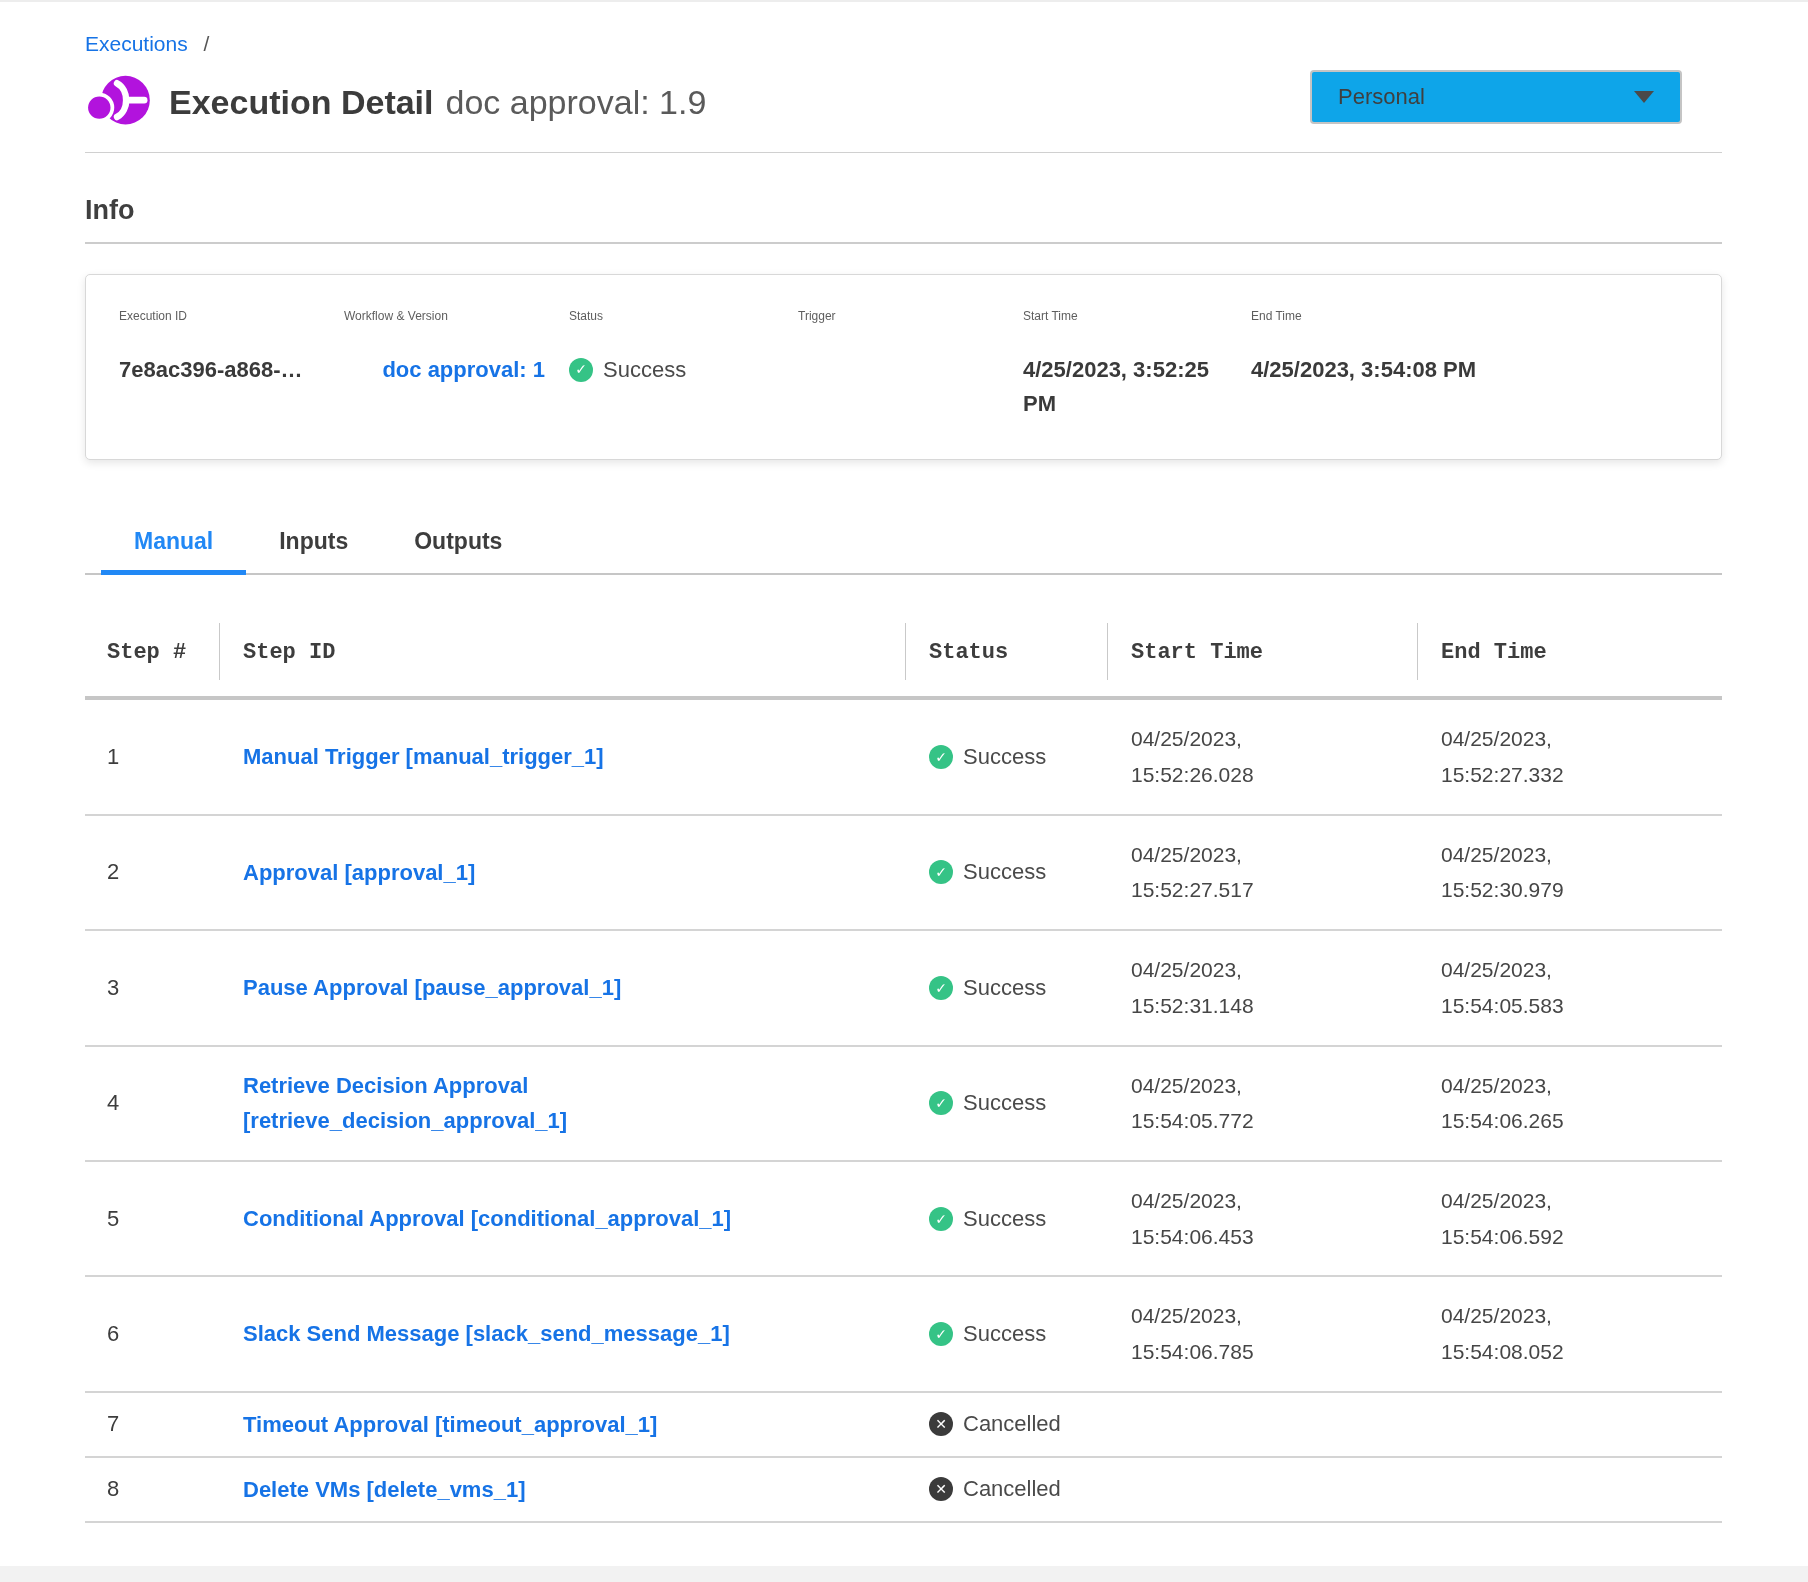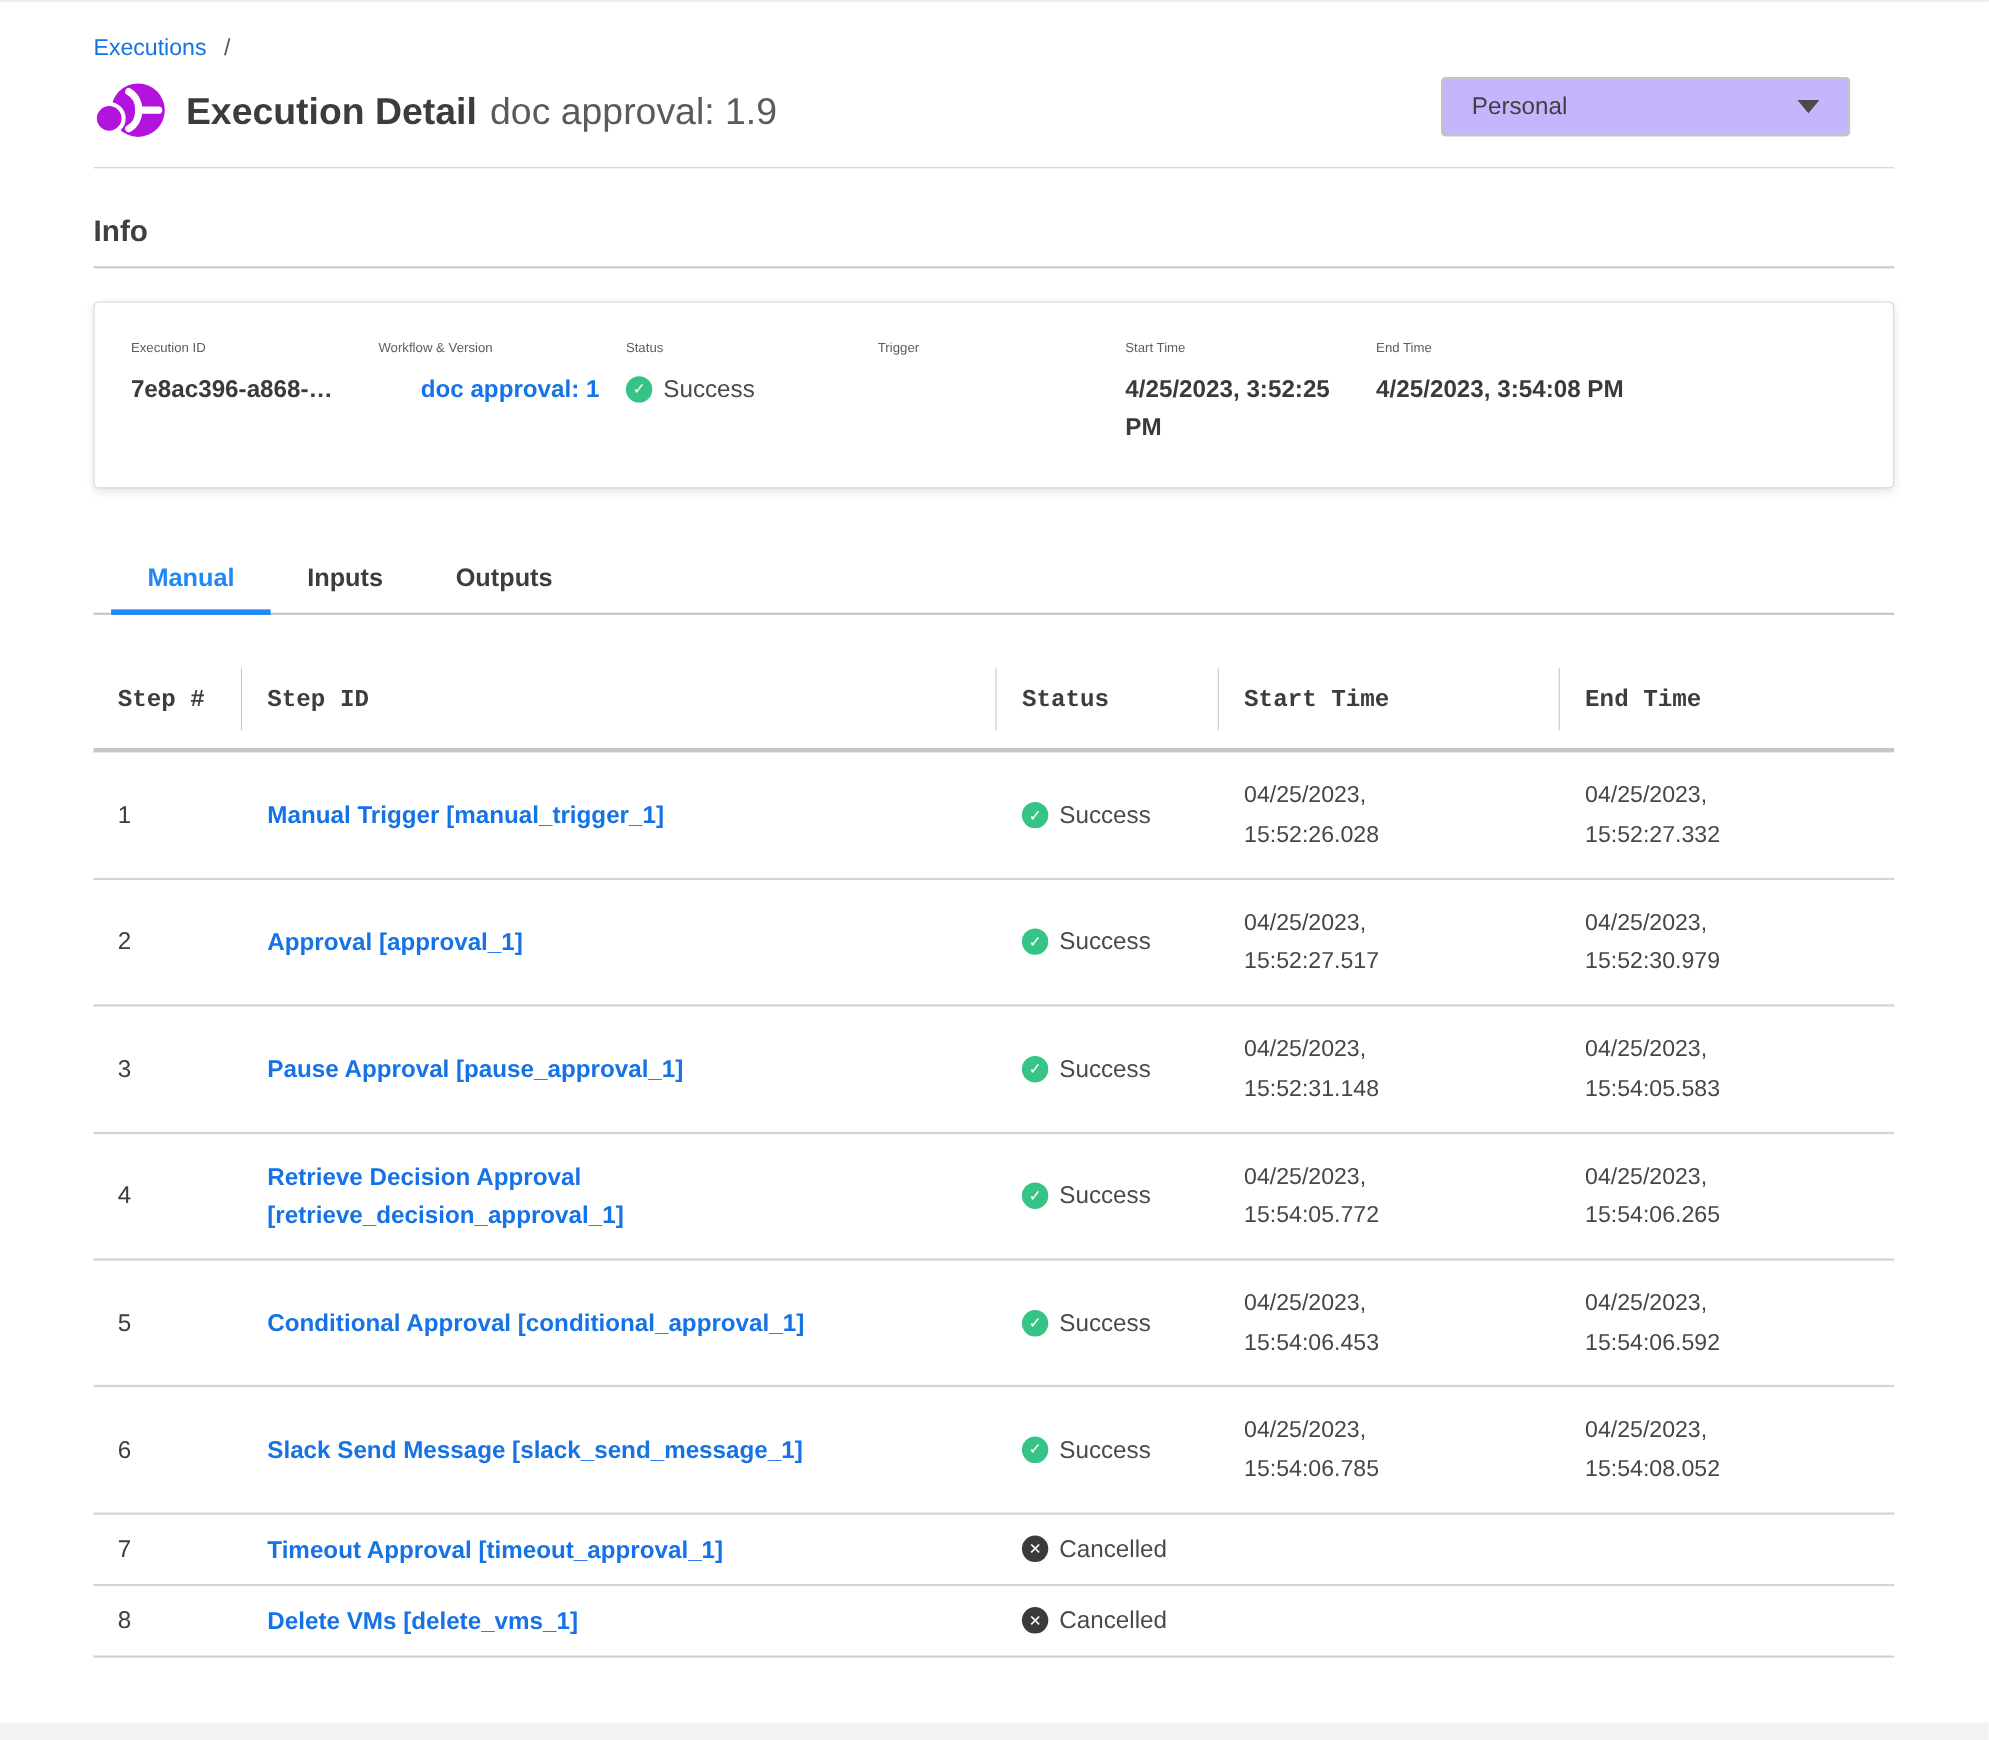--- a/index.html
+++ b/index.html
@@ -14,40 +14,40 @@
   .breadcrumb .crumb-link { color:#1673e6; cursor:pointer; text-decoration:none; }
   .breadcrumb .crumb-sep { color:#555; margin-left:10px; }
 
   
   .title-row { display:flex; align-items:center; margin-top:16px; height:60px; position:relative; }
   .brand-icon { width:66px; height:58px; flex:0 0 auto; margin-right:18px; }
   .page-title { font-size:34px; font-weight:700; color:#3c3c3c; }
   .page-subtitle { font-size:34px; font-weight:400; color:#5a5a5a; margin-left:12px; }
 
   .scope-select { position:absolute; right:40px; top:-2px; width:372px; height:54px;
-                  border:2px solid #c4c4c4; border-radius:4px; background:#c4b5fd;
+                  border:2px solid #c4c4c4; border-radius:4px; background:#0ea5e9;
                   display:flex; align-items:center; justify-content:space-between;
                   padding:0 26px; cursor:pointer; }
   .scope-select .scope-value { font-size:22px; color:#3f3f3f; }
   .caret-down { width:0; height:0; border-left:10px solid transparent;
                 border-right:10px solid transparent; border-top:12px solid #4a4a4a; }
 
   .hdr-divider { border:none; border-top:1px solid #d0d0d0; margin-top:20px; }
 
   
   .info-heading { margin-top:42px; font-size:27px; font-weight:700; color:#3f3f3f; }
   .info-divider { border:none; border-top:2px solid #cccccc; margin-top:16px; }
 
   .info-card { margin-top:30px; border:1px solid #d8d8d8; border-radius:5px;
                box-shadow:0 3px 8px rgba(0,0,0,0.10); background:#fff;
                display:grid; grid-template-columns:225px 225px 229px 225px 228px 1fr;
                padding:34px 0 38px 33px; min-height:148px; }
   .info-field { padding-right:24px; }
   .info-label { font-size:12px; color:#5e5e5e; }
-  .info-value { margin-top:14px; font-size:22px; color:#3a3a3a; font-weight:700; line-height:1.55; }
+  .info-value { margin-top:30px; font-size:22px; color:#3a3a3a; font-weight:700; line-height:1.55; }
   .info-value.plain { font-weight:400; }
   .info-value.link { color:#1673e6; font-weight:700; cursor:pointer;text-align:right; }
   .status-wrap { display:flex; align-items:center; gap:10px; font-weight:400; color:#4a4a4a; }
 
   .status-ico { display:inline-flex; align-items:center; justify-content:center;
                 width:24px; height:24px; border-radius:50%; color:#fff;
                 font-size:14px; font-weight:700; flex:0 0 auto; }
   .status-ico.success { background:#35c386; }
   .status-ico.cancelled { background:#3b3b3b; }
 

